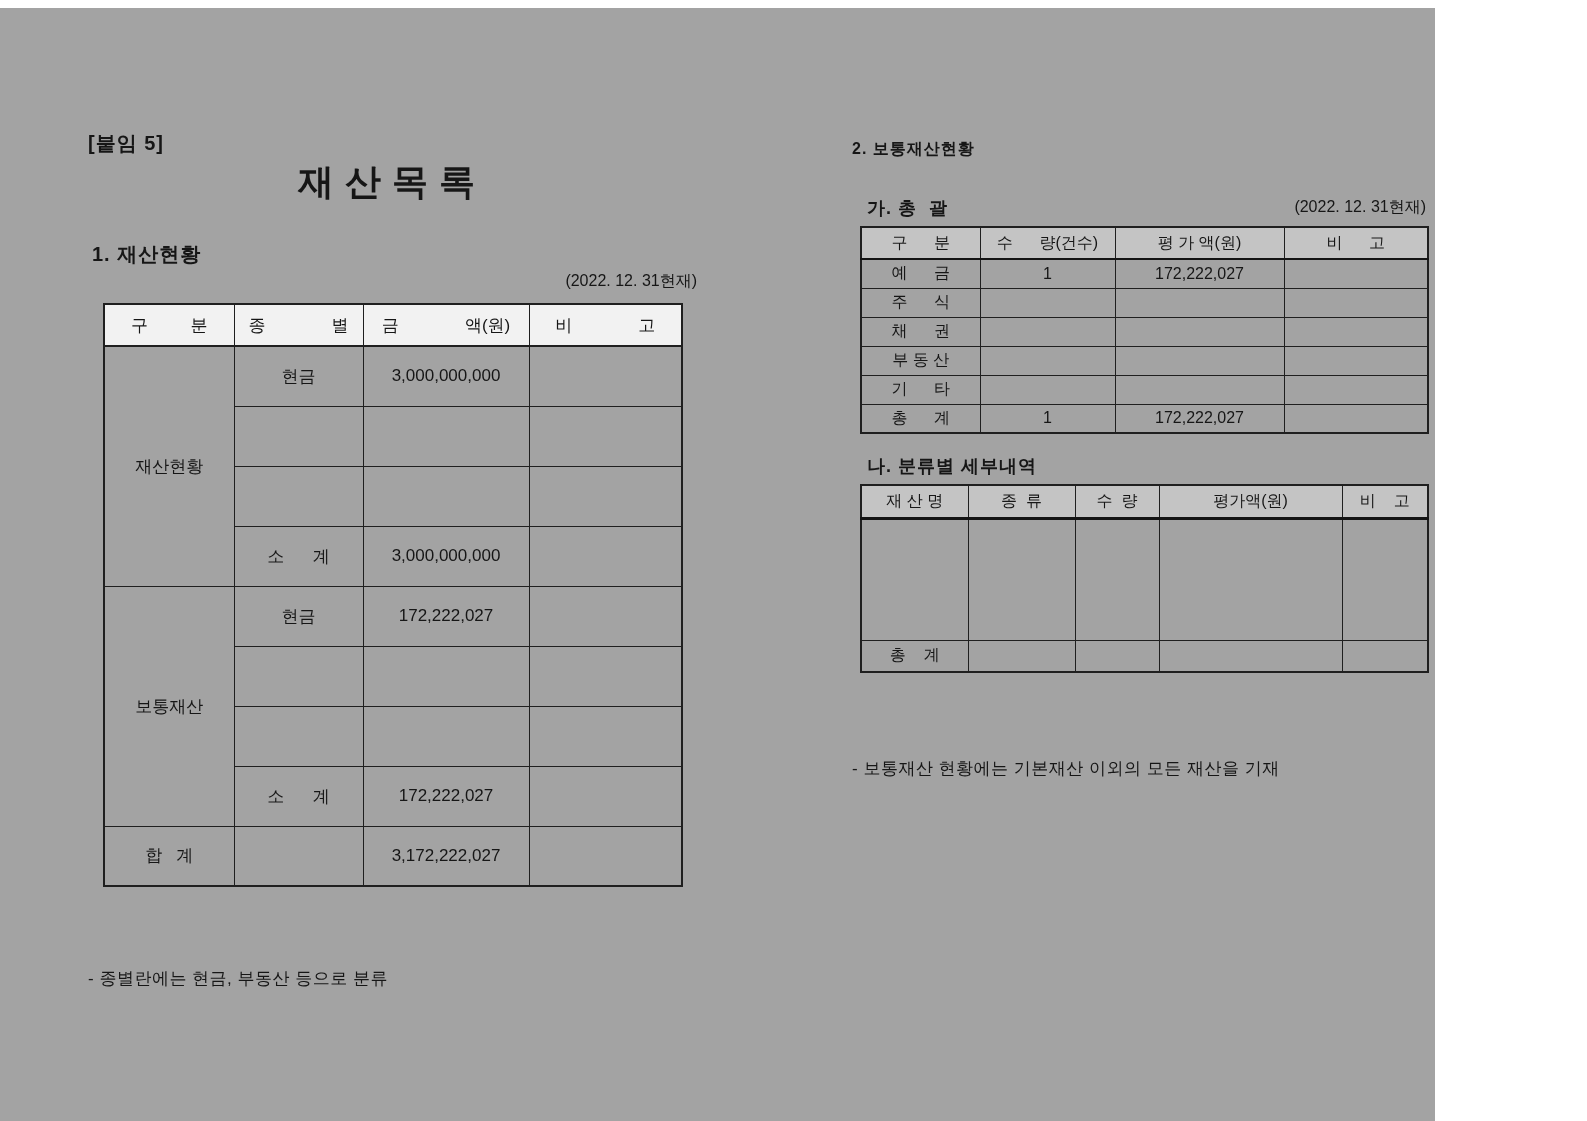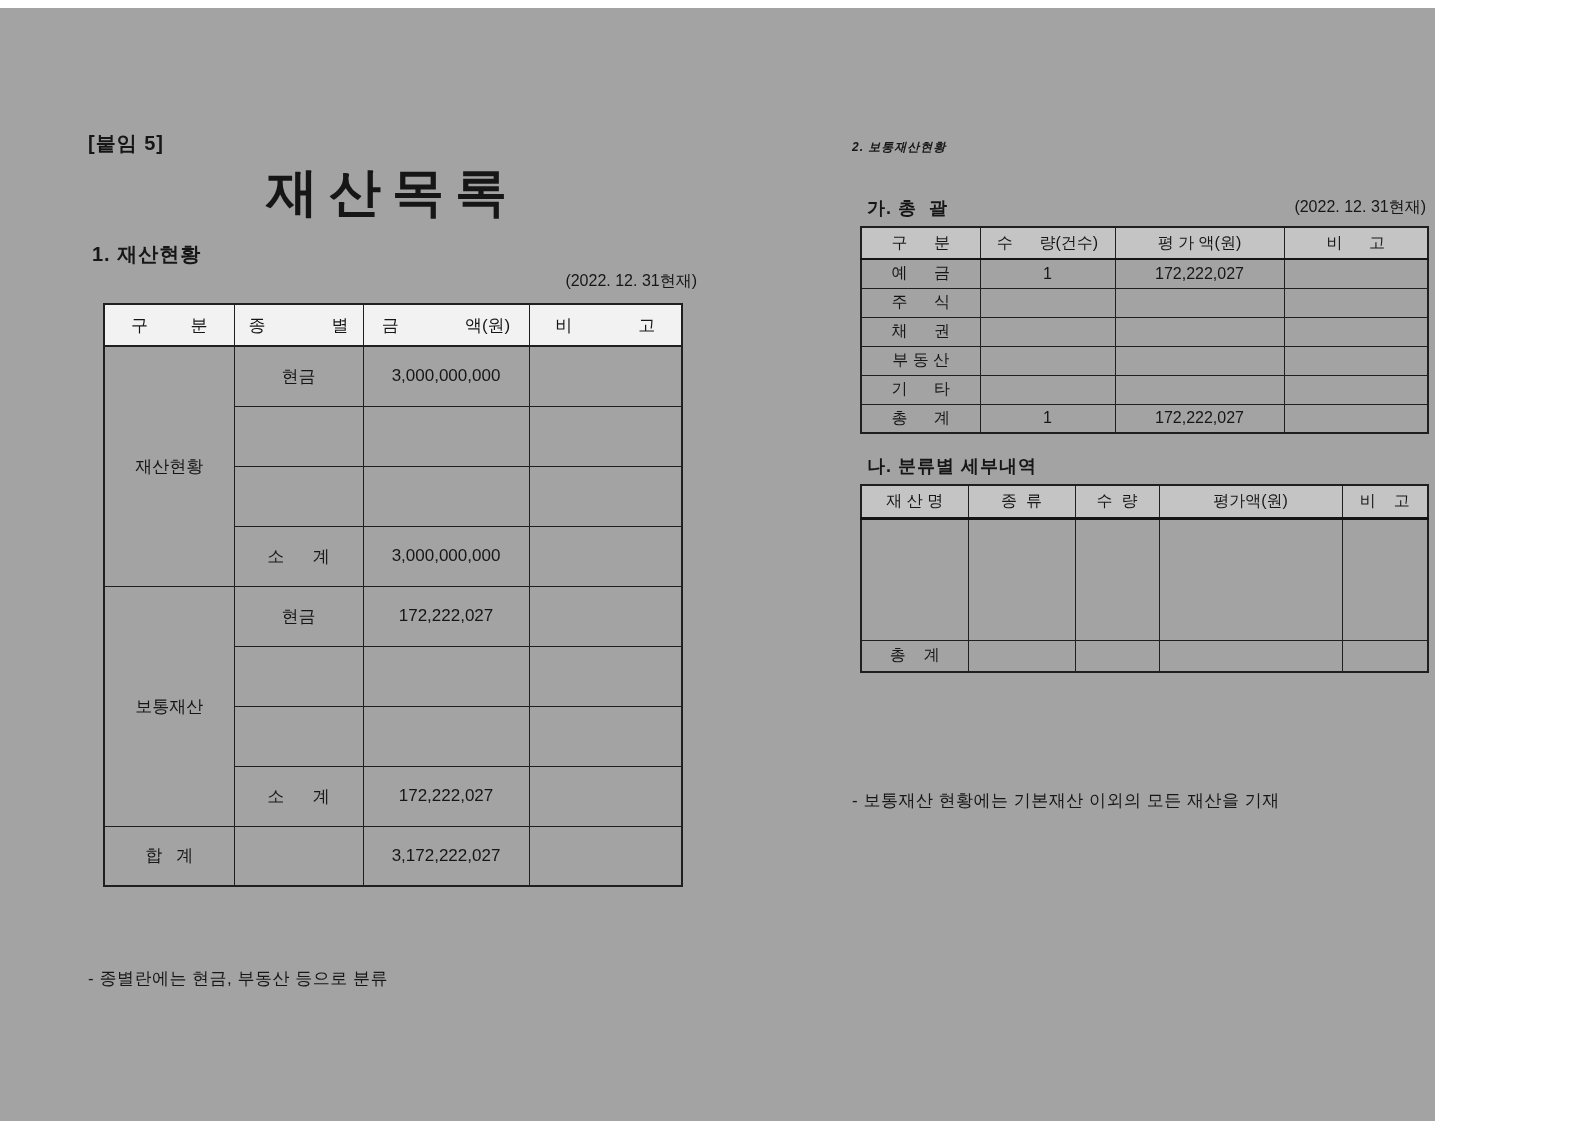--- a/index.html
+++ b/index.html
@@ -11,24 +11,24 @@
     color:#161616;
     font-family:"Liberation Sans","DejaVu Sans",sans-serif;
     overflow:hidden;
     margin-top:8px;
   }
   .abs { position:absolute; }
 
   
   .attach       { left:88px;  top:122px; font-size:20px; font-weight:bold; letter-spacing:1px; }
   .doc-title    { left:103px; top:150px; width:578px; text-align:center;
-                  font-size:52px; font-weight:bold; letter-spacing:11px; }
+                  font-size:36px; font-weight:bold; letter-spacing:11px; }
   .sec1-heading { left:92px;  top:233px; font-size:20px; font-weight:bold; letter-spacing:1px; }
   .date-left    { left:103px; top:263px; width:594px; text-align:right; font-size:16px; white-space:pre; }
-  .sec2-heading { left:852px; top:131px; font-size:12px; font-weight:bold; letter-spacing:1px;font-style:italic; }
+  .sec2-heading { left:852px; top:131px; font-size:16px; font-weight:bold; letter-spacing:1px; }
   .ga-heading   { left:867px; top:188px; font-size:18px; font-weight:bold; letter-spacing:1px; white-space:pre; }
   .date-right   { left:1060px; top:189px; width:366px; text-align:right; font-size:16px; white-space:pre; }
   .na-heading   { left:867px; top:446px; font-size:18px; font-weight:bold; letter-spacing:1px; }
 
   
   table { border-collapse:collapse; position:absolute; table-layout:fixed;padding-left:35px; }
   th, td {
     border:1px solid #1f1f1f;
     text-align:center; vertical-align:middle;
     white-space:pre; font-size:16px; font-weight:normal;
@@ -47,21 +47,21 @@
 
   
   .t-na { left:860px; top:476px; width:567px; border:2px solid #1f1f1f; }
   .t-na th { height:33px; background:#c4c4c4; border-bottom:3px solid #141414; }
   .t-na .row-blank td { height:122px; }
   .t-na .row-total td { height:32px; }
 
   
   .footnotes { font-size:17px; line-height:30px; white-space:pre; letter-spacing:0.5px; }
   .fn-left  { left:88px;  top:896px; }
-  .fn-right { left:852px; top:718px; }
+  .fn-right { left:852px; top:686px; }
 </style>
 </head>
 <body>
 
 <div class="page">
 
   <div class="abs attach">[붙임 5]</div>
   <div class="abs doc-title">재산목록</div>
   <div class="abs sec1-heading">1. 재산현황</div>
   <div class="abs date-left">(2022. 12. 31현재)</div>

